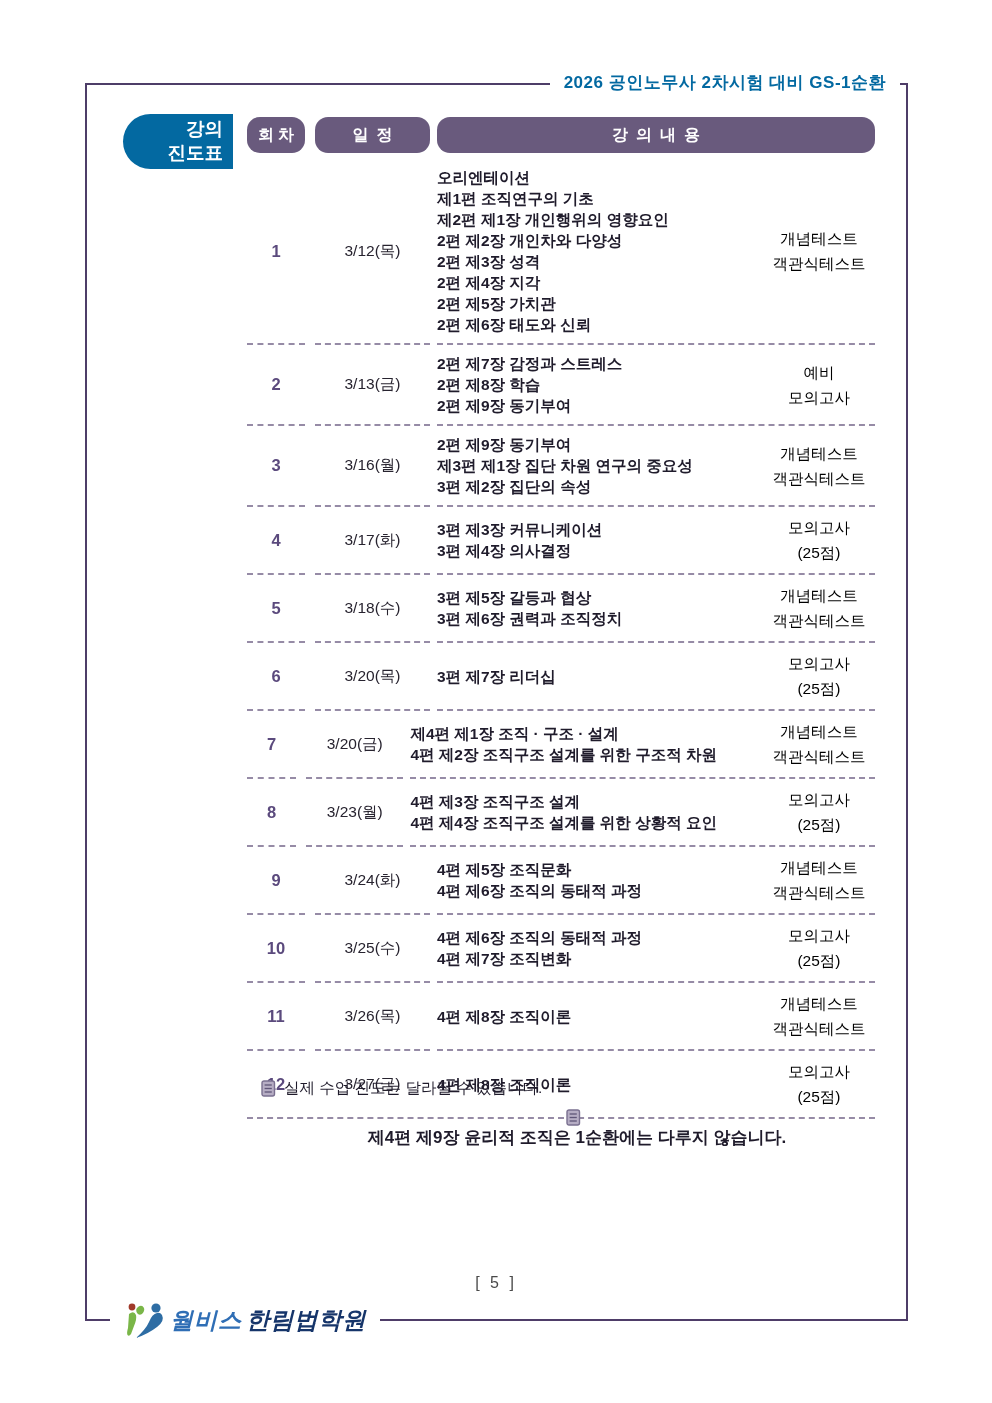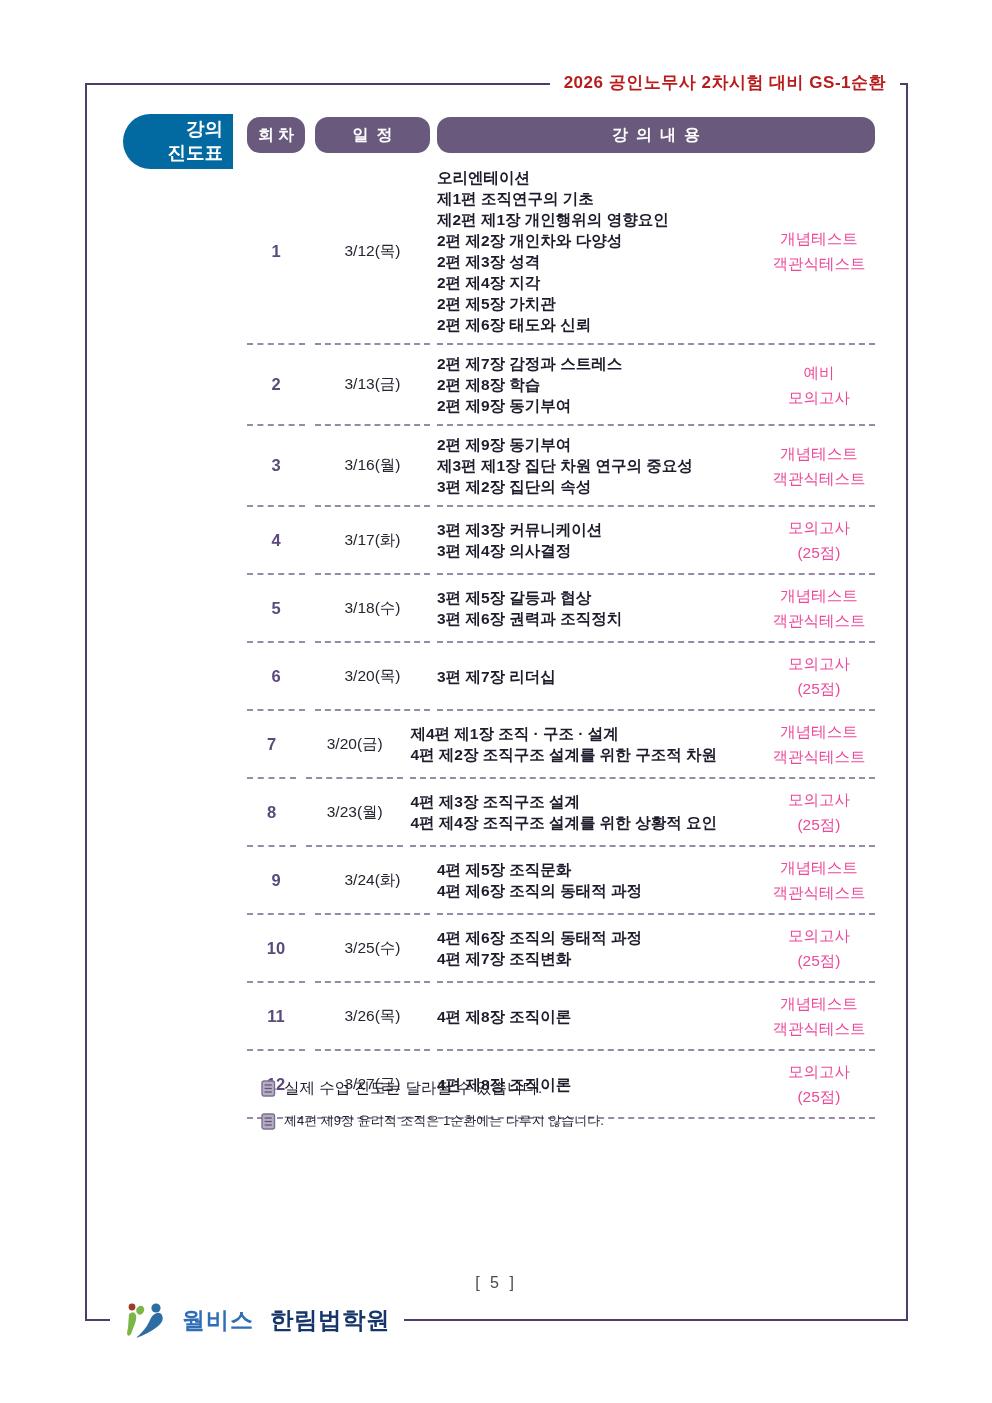--- a/index.html
+++ b/index.html
@@ -11,21 +11,21 @@
   }
   
   #frame {
     position:absolute; left:85px; top:83px; width:823px; height:1238px;
     border:2px solid #4e3d68;
   }
   
   #course-title {
     position:absolute; top:72px; right:92px; z-index:3;
     background:#ffffff; padding:0 14px;
-    font-size:17px; font-weight:700; color:#b91c1c; letter-spacing:0.5px;
+    font-size:17px; font-weight:700; color:#0369a1; letter-spacing:0.5px;
     line-height:22px;
   }
   
   #badge {
     position:absolute; left:123px; top:114px; width:110px; height:55px; z-index:2;
     background:#0369a1; border-radius:28px 0 0 28px;
     color:#ffffff; font-weight:700; font-size:18.5px; line-height:24px;
     text-align:right; padding:3px 10px 0 0;
   }
   
@@ -43,38 +43,38 @@
   .c-session {
     width:58px; margin-right:10px; display:flex; align-items:center; justify-content:center;
     color:#5b4a7d; font-weight:700; font-size:16.5px;
   }
   .c-date {
     width:115px; margin-right:7px; display:flex; align-items:center; justify-content:center;
     font-size:15.5px; color:#27232f;
   }
   .c-main { flex:1; display:flex; align-items:center; padding:8px 0; }
   .topics { flex:1; font-weight:700; font-size:15.5px; line-height:21px; color:#1f1b2b; white-space:nowrap; }
-  .tests  { width:112px; text-align:center; font-size:15.5px; line-height:25px; color:#ec4899; }
+  .tests  { width:112px; text-align:center; font-size:15.5px; line-height:25px; color:#000000; }
   
   .row:last-child .cell { border-bottom:none; }
   .row:last-child { border-bottom:2px dashed #968ba6; }
   
   #notes { position:absolute; left:261px; top:1076px; width:632px; z-index:2; }
   .note { display:flex; align-items:center; margin-bottom:9px; font-size:15.5px; color:#1f1b2b; line-height:24px; }
-  .note.bold { font-weight:400; font-size:13px; }
+  .note.bold { font-weight:700; font-size:17px;flex-direction:column; }
   .note-icon { margin-right:8px; flex:0 0 auto; display:inline-flex; }
   
   #page-number {
     position:absolute; top:1274px; left:0; width:100%; text-align:center; z-index:2;
     font-size:16px; color:#4a4a4a; letter-spacing:3px;
   }
   
   #logo {
     position:absolute; left:110px; top:1296px; height:48px; z-index:3;
-    background:#ffffff; padding:0 14px; display:flex; align-items:center; gap:16px;
+    background:#ffffff; padding:0 14px; display:flex; align-items:center; gap:4px;font-style:italic;
   }
   .logo-text-1 { color:#2f6eb5; font-weight:700; font-size:23px; letter-spacing:1px; }
   .logo-text-2 { color:#16356a; font-weight:800; font-size:23.5px; letter-spacing:0.5px; }
 </style>
 </head>
 <body>
 
 <div id="page">
 
   <div id="frame"></div>

